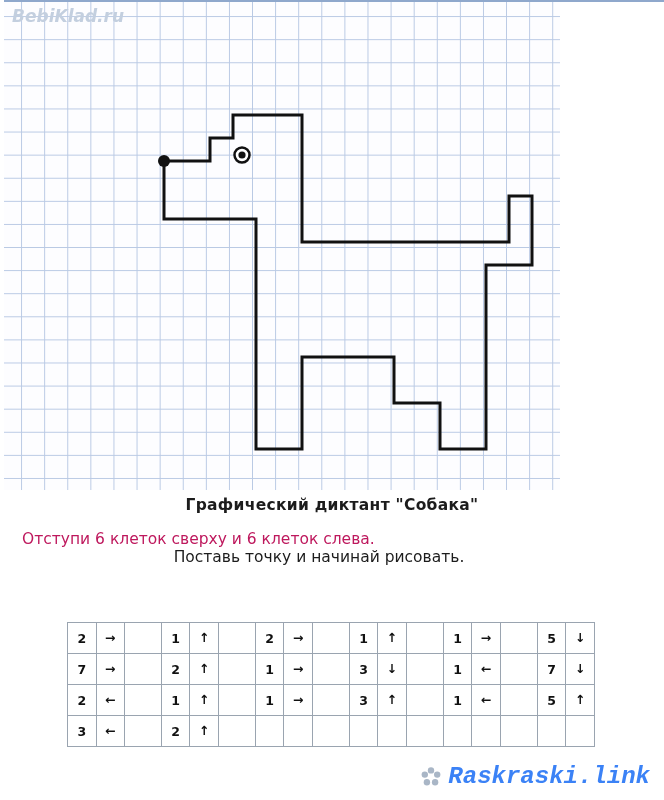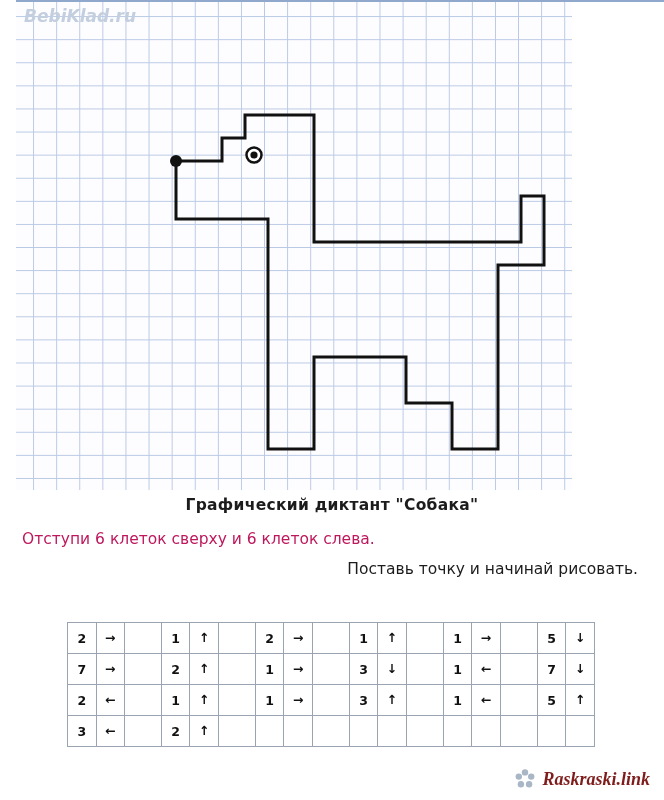--- a/index.html
+++ b/index.html
@@ -11,21 +11,21 @@
     width: 664px;
     height: 800px;
     position: relative;
     font-family: "Liberation Sans", sans-serif;
     overflow: hidden;
   }
 
   
   #grid-area {
     position: absolute;
-    left: 16px;
+    left: 4px;
     top: 0;
     width: 556px;
     height: 490px;
     background-color: #fdfdff;
     background-image:
       linear-gradient(to right, #b9c9e4 1px, transparent 1px),
       linear-gradient(to bottom, #b9c9e4 1px, transparent 1px);
     background-size: 23.1px 23.1px;
     background-position: -6px -7px;
   }
@@ -74,24 +74,23 @@
     letter-spacing: 0.3px;
   }
   #line1 {
     margin-top: 16px;
     font-size: 15.5px;
     color: #be185d;
     text-align: left;
     padding-left: 22px;
   }
   #line2 {
-    margin-top: 12px;
     font-size: 15.5px;
     color: #1c1c1c;
-    text-align: right;
+    text-align: center;
     padding-right: 26px;
   }
 
   
   #table-wrap {
     position: absolute;
     left: 67px;
     top: 622px;
     width: 528px;
   }
@@ -126,24 +125,24 @@
   
   #logo {
     position: absolute;
     right: 14px;
     bottom: 10px;
     display: flex;
     align-items: center;
     gap: 6px;
   }
   #logo-text {
-    font-family: Liberation Serif, serif;
+    font-family: Liberation Mono, monospace;
     font-style: italic;
-    font-size: 18px;
-    color: #7f1d1d;
+    font-size: 24px;
+    color: #3b82f6;
     font-weight: bold;
   }
 </style>
 </head>
 <body>
 
 <div id="grid-area">
   <div id="grid-border-top"></div>
   <div id="watermark">BebiKlad.ru</div>
 

